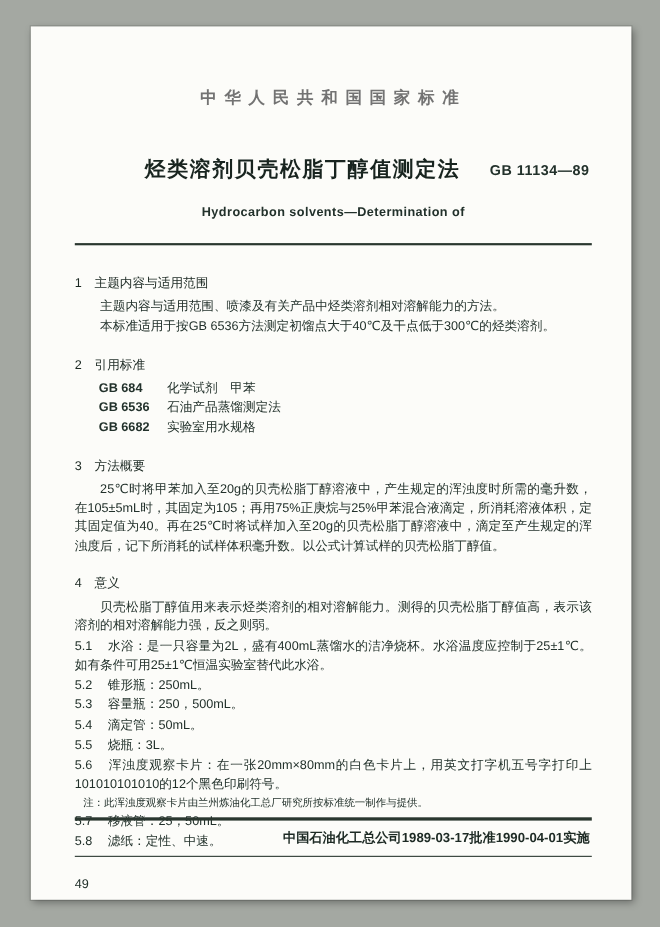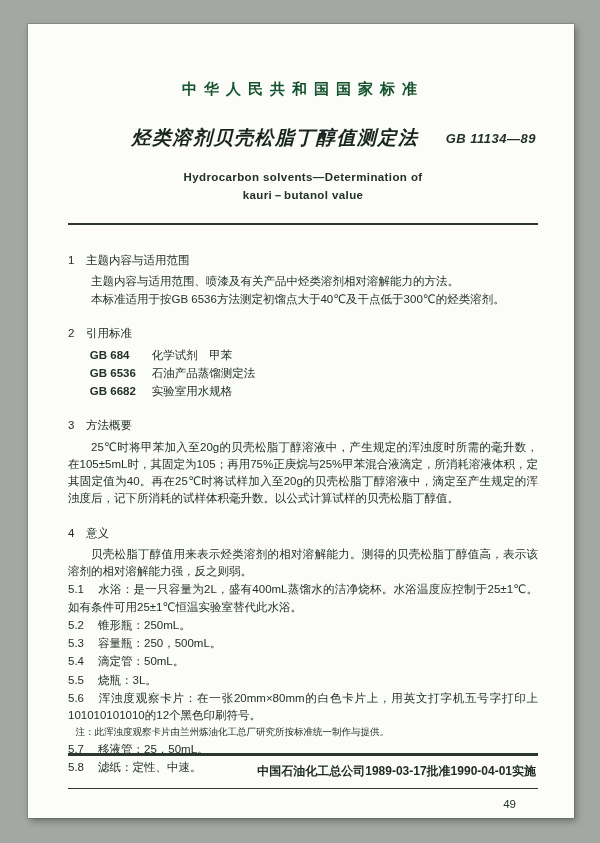--- a/index.html
+++ b/index.html
@@ -27,27 +27,26 @@
     color: #22312b;
   }
   .header {
     padding: 56px 36px 0 40px;
     text-align: center;
   }
   .std-label {
     font-size: 15px;
     font-weight: bold;
     letter-spacing: 7px;
-    color: #14532d;
+    color: #737373;
   }
   .title-row {
     position: relative;
-    margin-top: 26px;
+    margin-top: 42px;
     height: 30px;
-    font-style: italic;
   }
   .doc-title {
     margin: 0;
     font-size: 19px;
     font-weight: bold;
     letter-spacing: 1.5px;
     color: #18241f;
     display: inline-block;
     transform: translateX(-28px);
   }
@@ -120,41 +119,39 @@
     display: flex;
     justify-content: flex-end;
     align-items: center;
     padding: 7px 2px 8px 2px;
     font-size: 12px;
     font-weight: bold;
     color: #1d2a24;
   }
   .footer-rule-bottom { height: 1px; }
   .page-no {
-    text-align: right;
     padding-right: 22px;
-    margin-top: 9px;
+    margin-top: 19px;
     font-size: 11.5px;
     color: #22312b;
   }
 </style>
 </head>
 <body>
 
 <div class="canvas">
   <div class="sheet">
 
     <div class="header">
       <div class="std-label">中华人民共和国国家标准</div>
       <div class="title-row">
         <h1 class="doc-title">烃类溶剂贝壳松脂丁醇值测定法</h1>
         <span class="std-no">GB 11134—89</span>
       </div>
       <div class="en-line first">Hydrocarbon solvents—Determination of</div>
-      <div class="en-line">kauri－butanol value</div>
     </div>
 
     <hr class="rule header-rule">
 
     <div class="content">
 
       <section>
         <h2 class="sec-heading">1　主题内容与适用范围</h2>
         <p class="indent">主题内容与适用范围、喷漆及有关产品中烃类溶剂相对溶解能力的方法。</p>
         <p class="indent">本标准适用于按GB 6536方法测定初馏点大于40℃及干点低于300℃的烃类溶剂。</p>

